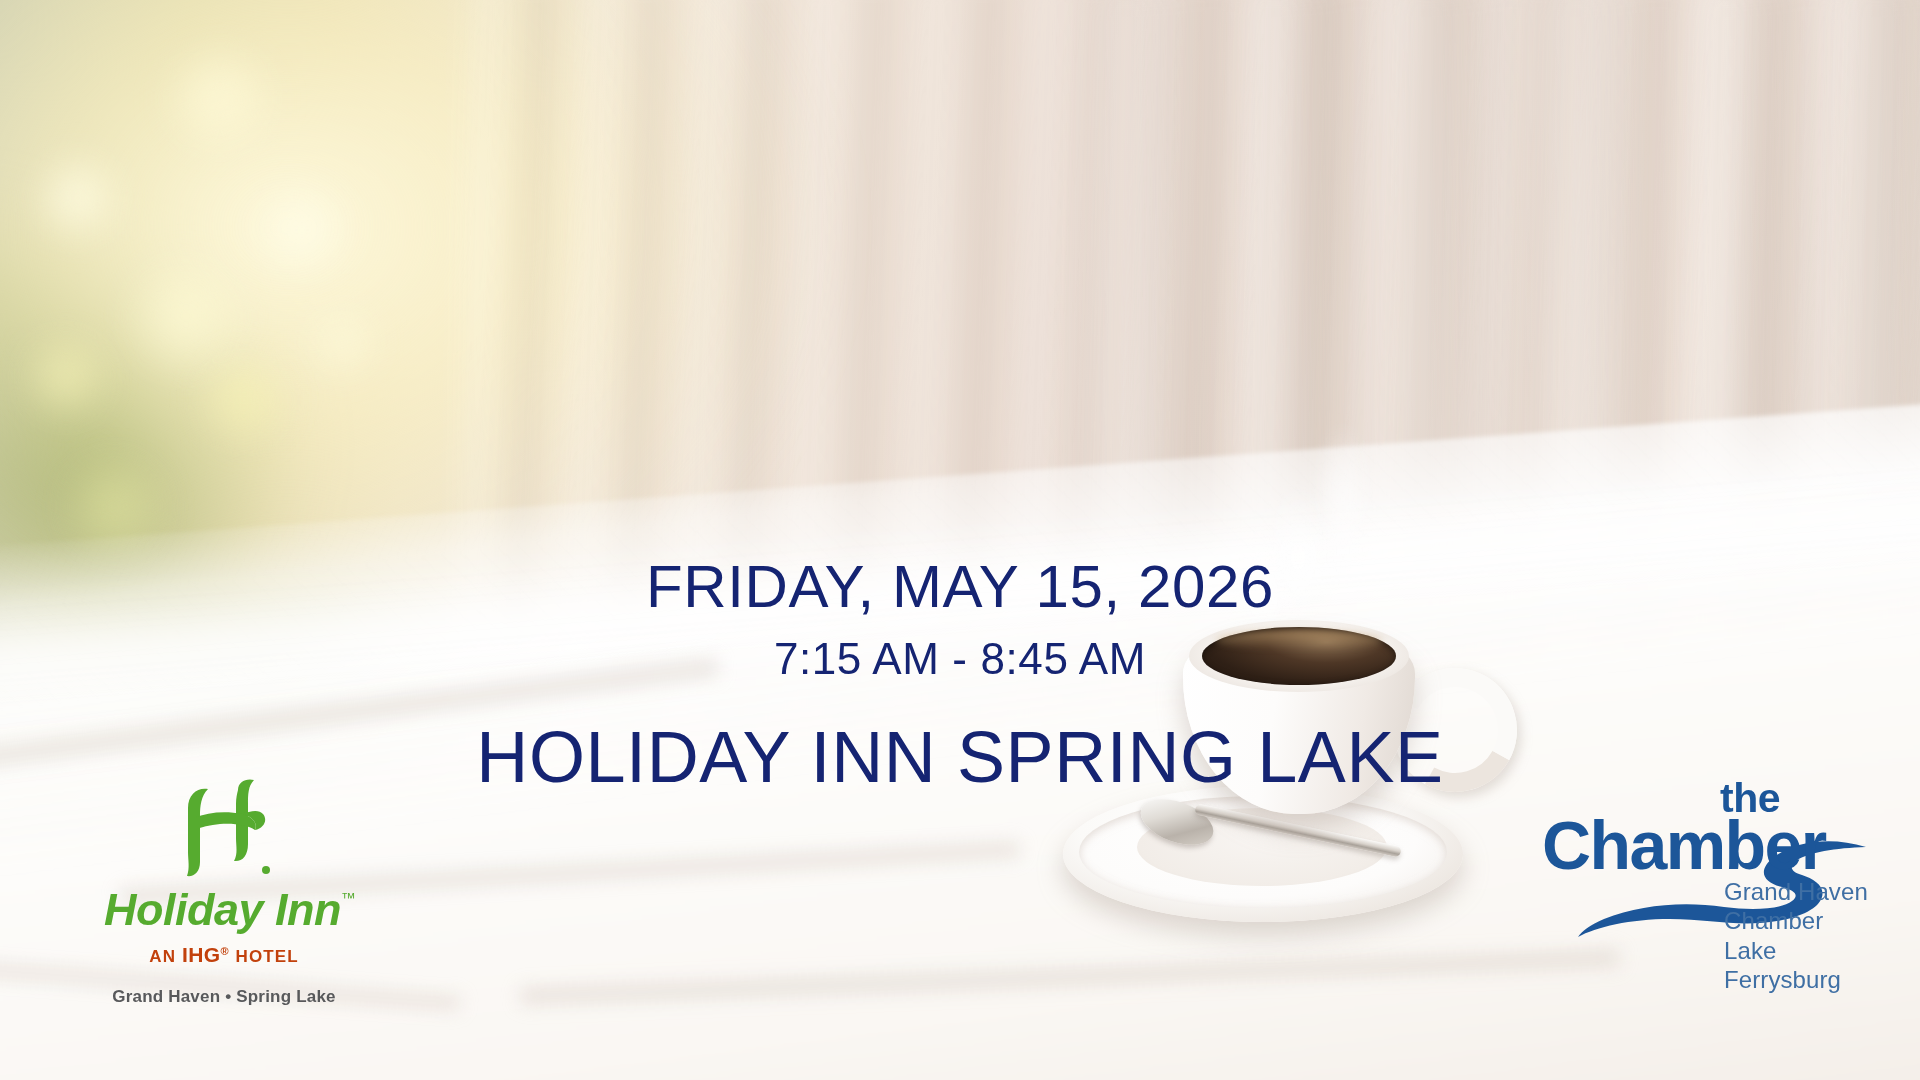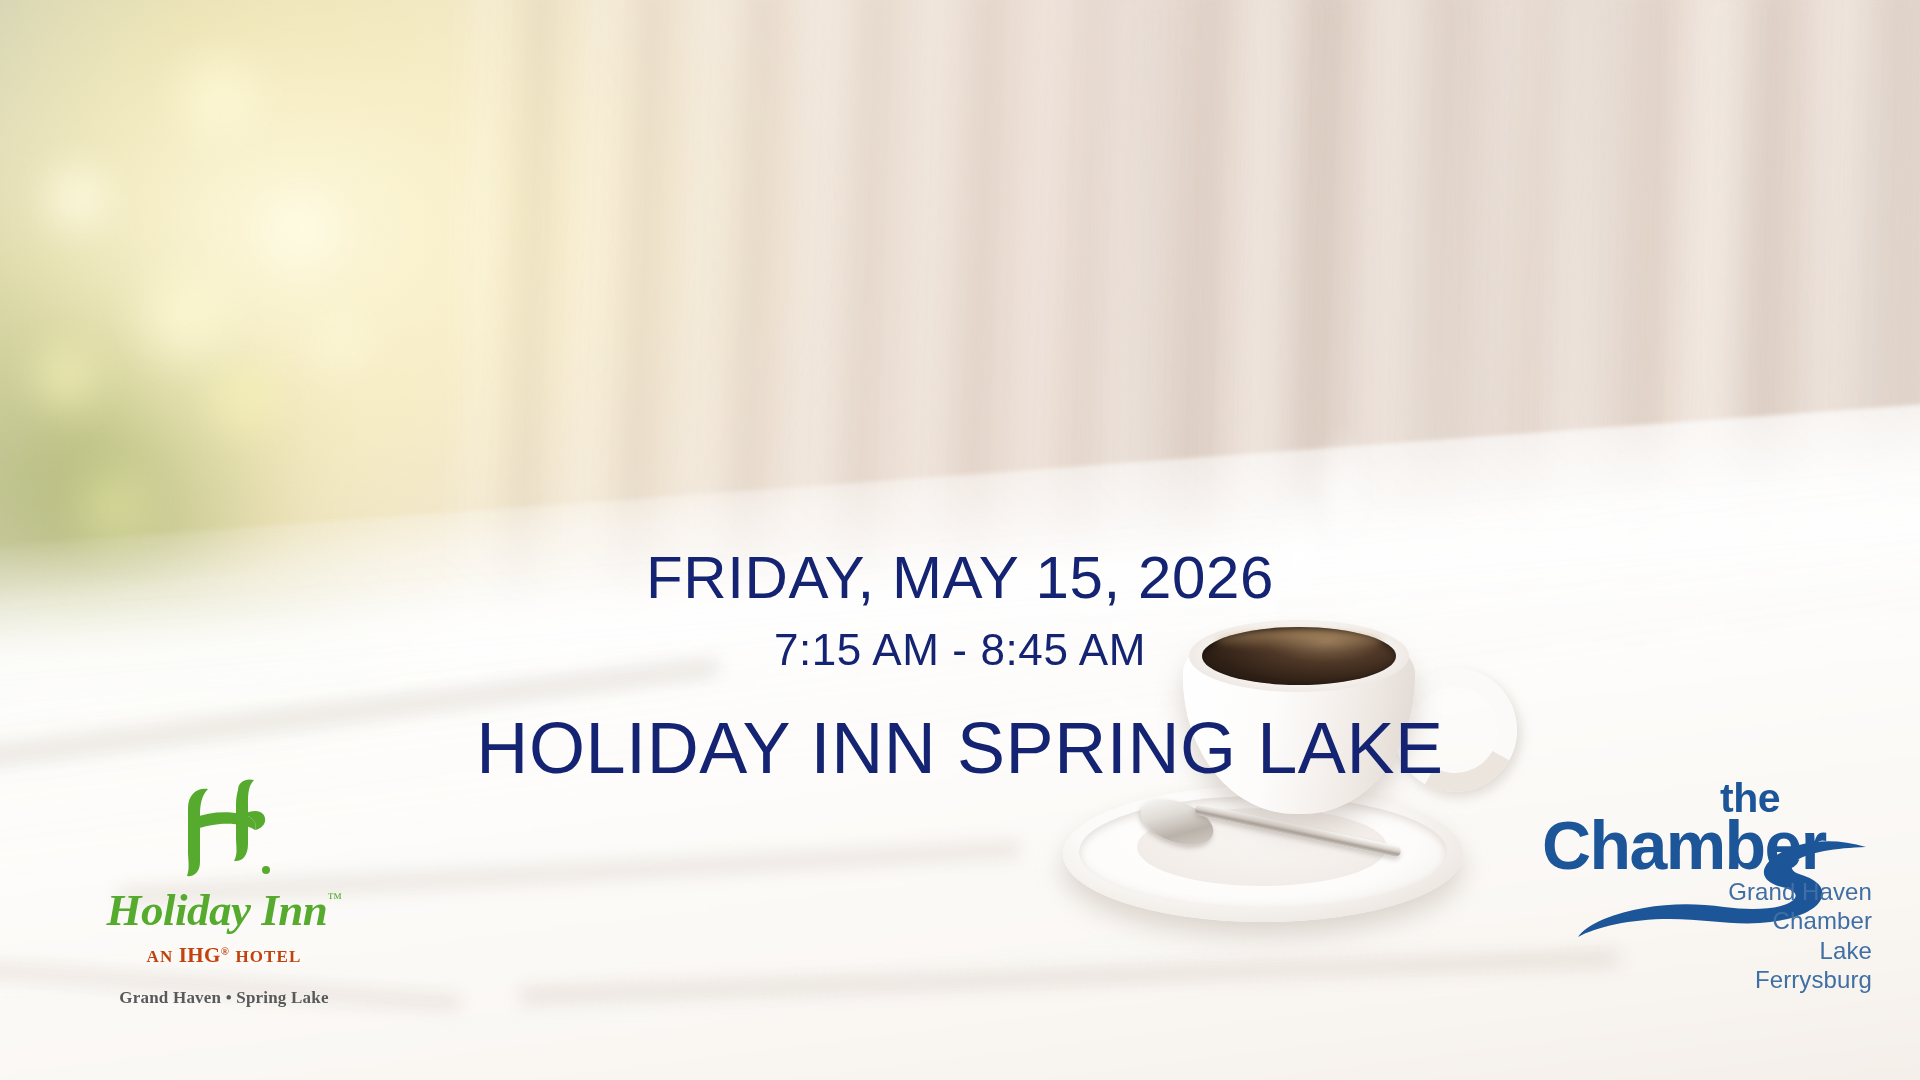--- a/index.html
+++ b/index.html
@@ -247,32 +247,32 @@
     font-size: 158px;
   }
   .headline-block { position: absolute; top: 168px; left: 0; right: 0; }
 
   .subline {
     position: absolute;
     left: 0; right: 0;
     color: #152472;
     font-weight: normal;
     letter-spacing: 0.6px;
+    margin-top: 9px;
   }
   .sub-date  { top: 543px; font-size: 60px; }
   .sub-time  { top: 625px; font-size: 44px; }
   .sub-venue { top: 707px; font-size: 72px; }
 
   
   .hi-logo {
     position: absolute;
     left: 104px; top: 778px;
     width: 240px;
     text-align: center;
-    font-family: Liberation Serif, serif;
   }
   .hi-mark { display: block; margin: 0 auto; }
   .hi-word {
     display: block;
     margin-top: 2px;
     color: #56ab2f;
     font-size: 45px;
     font-style: italic;
     font-weight: bold;
     letter-spacing: -0.5px;
@@ -327,21 +327,21 @@
     font-weight: bold;
     letter-spacing: -1.6px;
   }
   .ch-swoosh { position: absolute; left: 36px; top: 52px; }
   .ch-towns {
     position: absolute;
     left: 182px; top: 102px;
     color: #3f6fa4;
     font-size: 24px;
     line-height: 1.22;
-    text-align: right;
+    text-align: left;
     letter-spacing: 0.1px;
   }
   .ch-towns span { display: block; }
 </style>
 </head>
 <body>
 
 <div class="flyer">
 
   <div class="bg">

